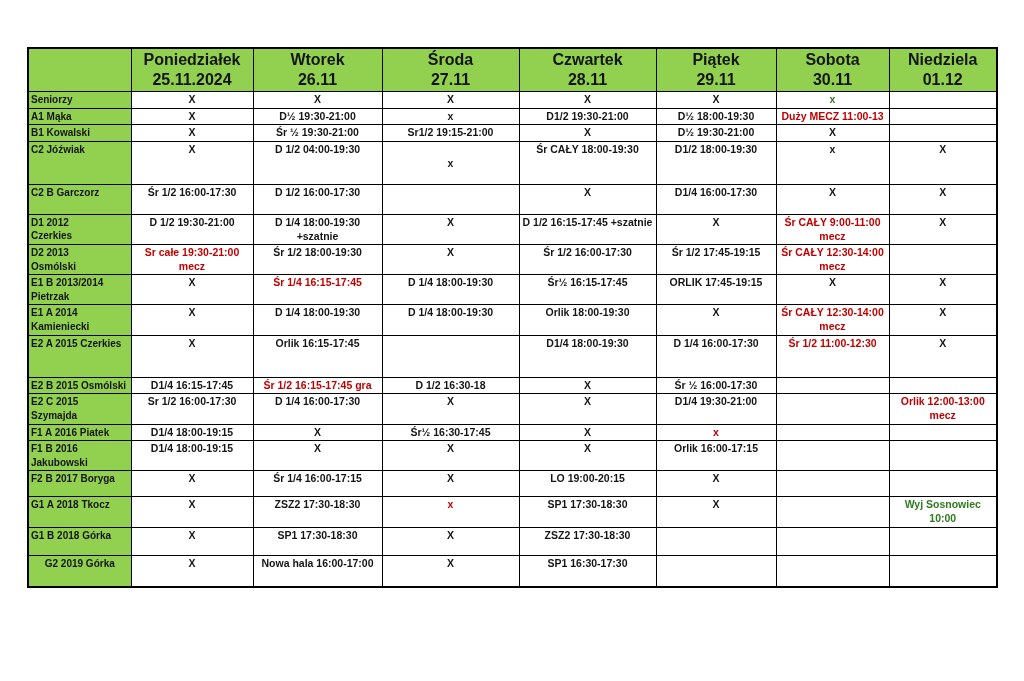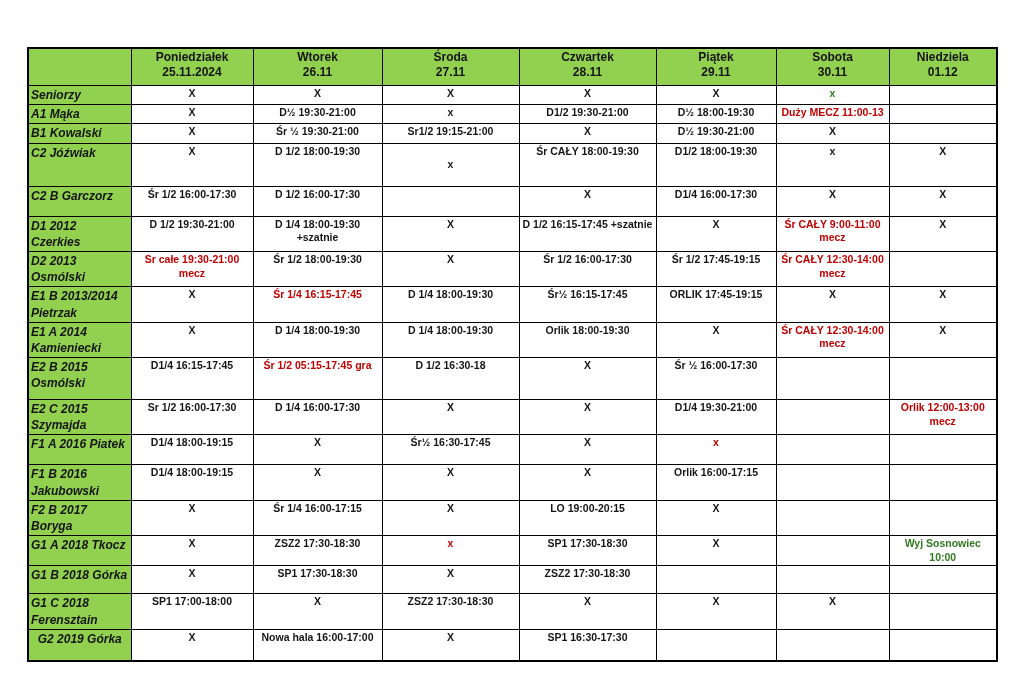--- a/index.html
+++ b/index.html
@@ -22,36 +22,35 @@
     border:1.6px solid #000000;
     font-weight:bold;
     color:#151515;
     vertical-align:top;
     padding:1px 2px;
     overflow:hidden;
   }
   table.schedule{border:2.5px solid #000;}
   thead th{
     background:var(--green-bg);
-    font-size:12px;
+    font-size:16px;
     line-height:1.25;
     text-align:center;
     vertical-align:middle;
     height:34px;
     white-space:pre-line;
     border-bottom:2.2px solid #000;
   }
   td.team{
     background:var(--green-bg);
-    font-size:12px;
+    font-size:10px;
     line-height:1.35;
     text-align:left;
     padding-left:4px;
     white-space:pre-line;
-    font-style:italic;
   }
   td.cell{
     background:#ffffff;
     font-size:10.5px;
     line-height:1.3;
     text-align:center;
     white-space:pre-line;
   }
   td.cell.red{color:var(--red-text);}
   td.cell.green{color:var(--green-text);}
@@ -134,21 +133,21 @@
           <td class="cell">Śr ½  19:30-21:00</td>
           <td class="cell">Sr1/2  19:15-21:00</td>
           <td class="cell">X</td>
           <td class="cell">D½ 19:30-21:00</td>
           <td class="cell">X</td>
           <td class="cell"></td>
         </tr>
         <tr>
           <td class="team">C2 Jóźwiak</td>
           <td class="cell">X</td>
-          <td class="cell">D 1/2 18:00-19:30</td>
+          <td class="cell">D 1/2 04:00-19:30</td>
           <td class="cell">
 x</td>
           <td class="cell">Śr CAŁY 18:00-19:30</td>
           <td class="cell">D1/2 18:00-19:30</td>
           <td class="cell">x</td>
           <td class="cell">X</td>
         </tr>
         <tr>
           <td class="team">C2 B Garczorz</td>
           <td class="cell">Śr 1/2 16:00-17:30</td>
@@ -202,23 +201,33 @@
           <td class="cell">X</td>
           <td class="cell">D 1/4  18:00-19:30</td>
           <td class="cell">D 1/4 18:00-19:30</td>
           <td class="cell">Orlik  18:00-19:30</td>
           <td class="cell">X</td>
           <td class="cell red">Śr CAŁY  12:30-14:00
 mecz</td>
           <td class="cell">X</td>
         </tr>
         <tr>
+          <td class="team">E2 A 2015 Czerkies</td>
+          <td class="cell">X</td>
+          <td class="cell">Orlik  16:15-17:45</td>
+          <td class="cell"></td>
+          <td class="cell">D1/4 18:00-19:30</td>
+          <td class="cell">D 1/4   16:00-17:30</td>
+          <td class="cell red">Śr 1/2  11:00-12:30</td>
+          <td class="cell">X</td>
+        </tr>
+        <tr>
           <td class="team">E2 B 2015 Osmólski</td>
           <td class="cell">D1/4 16:15-17:45</td>
-          <td class="cell red">Śr 1/2 05:15-17:45 gra</td>
+          <td class="cell red">Śr 1/2 16:15-17:45 gra</td>
           <td class="cell">D 1/2  16:30-18</td>
           <td class="cell">X</td>
           <td class="cell">Śr ½  16:00-17:30</td>
           <td class="cell"></td>
           <td class="cell"></td>
         </tr>
         <tr>
           <td class="team">E2  C  2015
 Szymajda</td>
           <td class="cell">Sr  1/2 16:00-17:30</td>
@@ -272,31 +281,20 @@
           <td class="cell green">Wyj Sosnowiec 10:00</td>
         </tr>
         <tr>
           <td class="team">G1 B 2018 Górka</td>
           <td class="cell">X</td>
           <td class="cell">SP1  17:30-18:30</td>
           <td class="cell">X</td>
           <td class="cell">ZSZ2 17:30-18:30</td>
           <td class="cell"></td>
           <td class="cell"></td>
-          <td class="cell"></td>
-        </tr>
-        <tr>
-          <td class="team">G1 C 2018
-Ferensztain</td>
-          <td class="cell">SP1 17:00-18:00</td>
-          <td class="cell">X</td>
-          <td class="cell">ZSZ2  17:30-18:30</td>
-          <td class="cell">X</td>
-          <td class="cell">X</td>
-          <td class="cell">X</td>
           <td class="cell"></td>
         </tr>
         <tr>
           <td class="team">G2 2019 Górka</td>
           <td class="cell">X</td>
           <td class="cell">Nowa hala 16:00-17:00</td>
           <td class="cell">X</td>
           <td class="cell">SP1 16:30-17:30</td>
           <td class="cell"></td>
           <td class="cell"></td>

